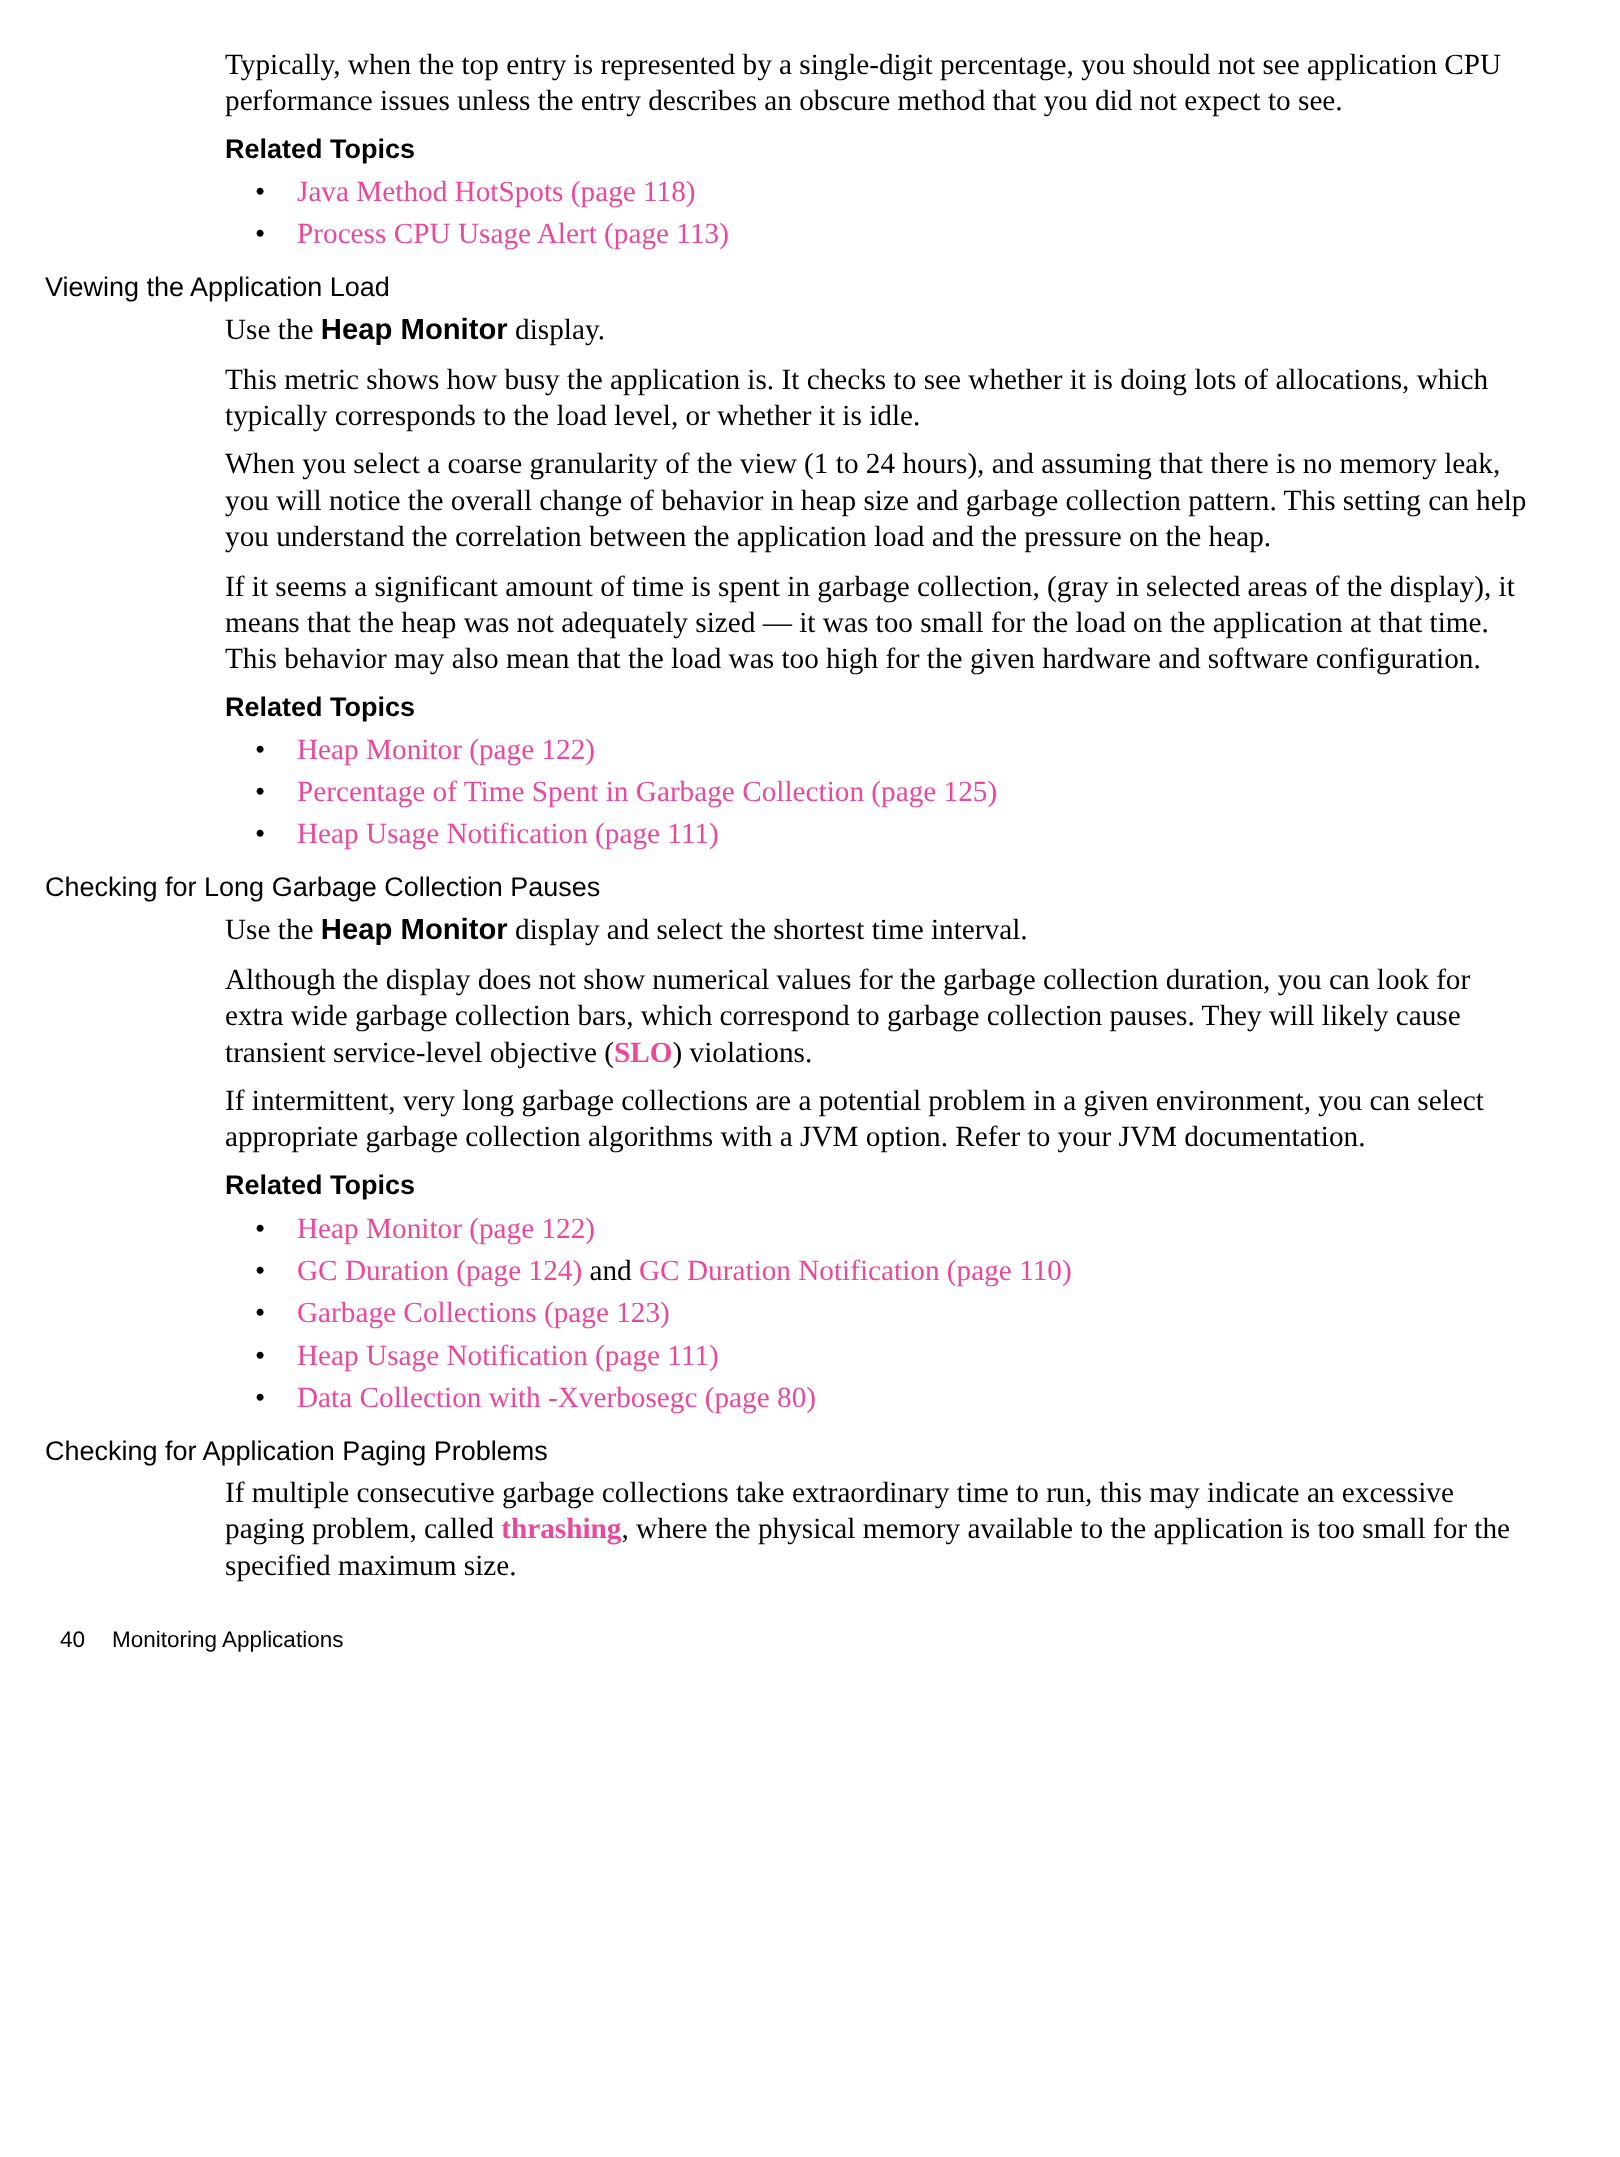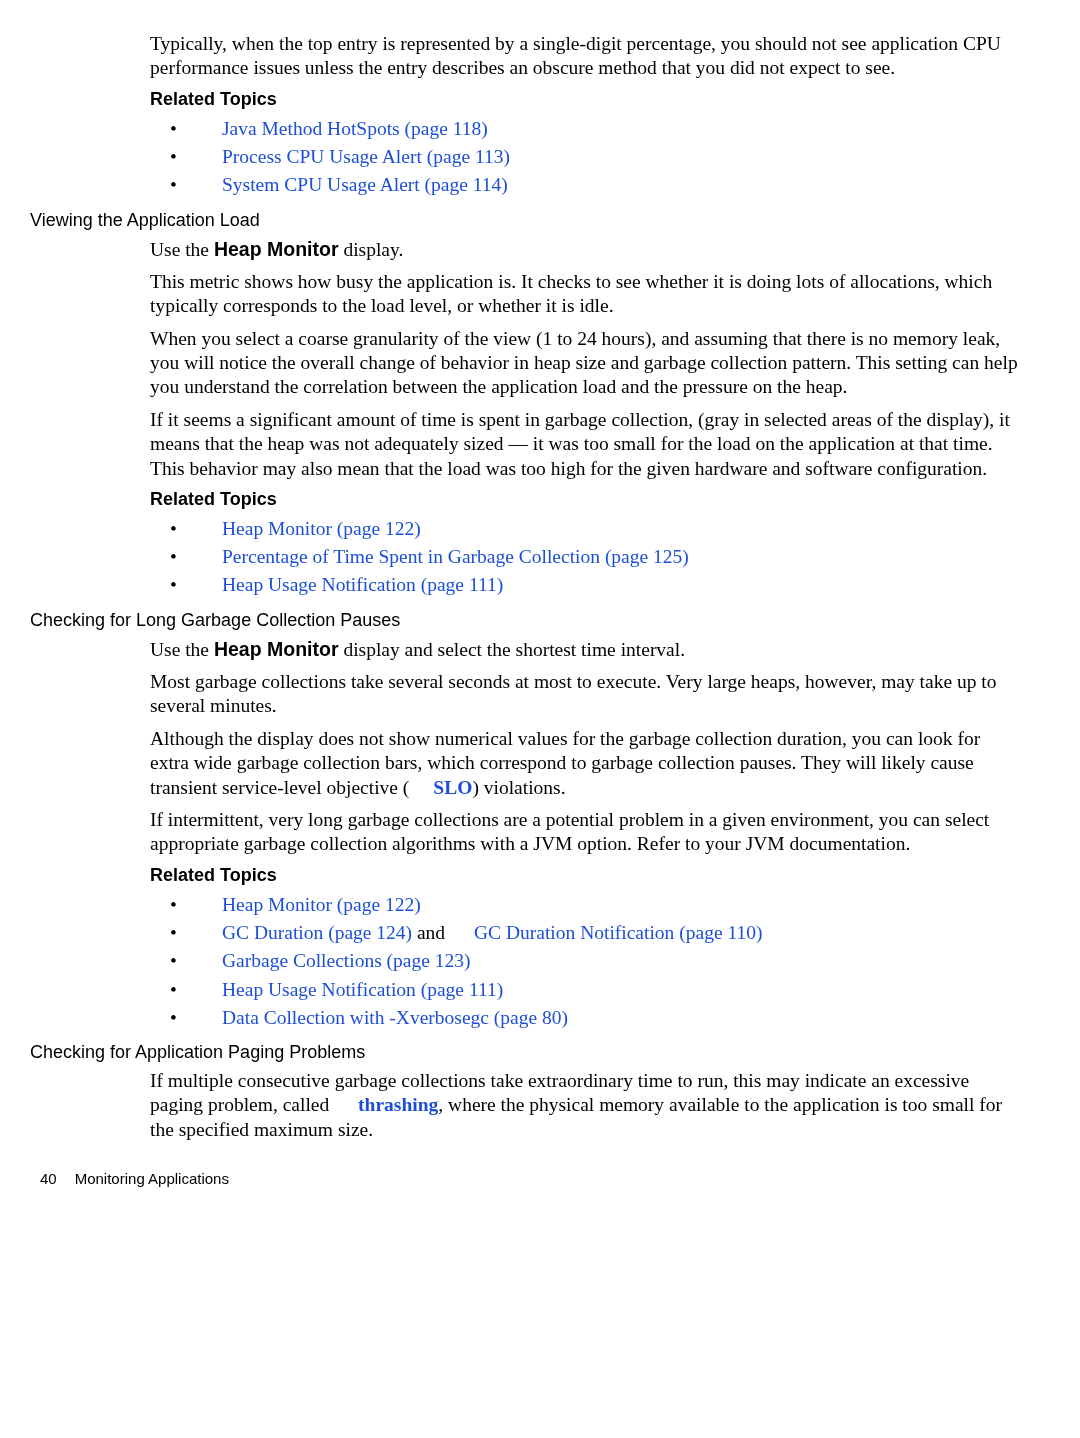--- a/index.html
+++ b/index.html
@@ -43,22 +43,21 @@
     padding-left: 28px;
   }
   ul.bullets li::before {
     content: "•";
     position: absolute;
     left: 0;
     top: 0;
     font-size: 19.5px;
   }
   .link {
-    color: #1d4ed8;
-    margin-left: 24px;
+    color: #ec4899;
   }
   .bold {
     font-weight: bold;
     font-family: Arial, Helvetica, sans-serif;
   }
   .footer {
     font-family: Arial, Helvetica, sans-serif;
     font-size: 15px;
     margin-top: 28px;
     margin-left: -110px;
@@ -78,21 +77,20 @@
 <body>
 
 <div class="page">
 
   <p class="body-text first-line">Typically, when the top entry is represented by a single-digit percentage, you should not see application CPU performance issues unless the entry describes an obscure method that you did not expect to see.</p>
 
   <div class="related-heading">Related Topics</div>
   <ul class="bullets">
     <li><span class="link">Java Method HotSpots (page 118)</span></li>
     <li><span class="link">Process CPU Usage Alert (page 113)</span></li>
-    <li><span class="link">System CPU Usage Alert (page 114)</span></li>
   </ul>
 
   <div class="sec-block">
   <h2 class="section-heading">Viewing the Application Load</h2>
 
   <p class="body-text">
     <span>Use the </span><span class="bold">Heap Monitor</span><span> display.</span>
   </p>
 
   <p class="body-text">This metric shows how busy the application is. It checks to see whether it is doing lots of allocations, which typically corresponds to the load level, or whether it is idle.</p>
@@ -107,21 +105,20 @@
   </ul>
   </div>
 
   <div class="sec-block">
   <h2 class="section-heading">Checking for Long Garbage Collection Pauses</h2>
 
   <p class="body-text">
     <span>Use the </span><span class="bold">Heap Monitor</span><span> display and select the shortest time interval.</span>
   </p>
 
-  <p class="body-text">Most garbage collections take several seconds at most to execute. Very large heaps, however, may take up to several minutes.</p>
 
   <p class="body-text">
     <span>Although the display does not show numerical values for the garbage collection duration, you can look for extra wide garbage collection bars, which correspond to garbage collection pauses. They will likely cause transient service-level objective (</span><span class="link bold-off" style="font-weight:bold;">SLO</span><span>) violations.</span>
   </p>
 
   <p class="body-text">If intermittent, very long garbage collections are a potential problem in a given environment, you can select appropriate garbage collection algorithms with a JVM option. Refer to your JVM documentation.</p>
 
   <div class="related-heading">Related Topics</div>
   <ul class="bullets">
     <li><span class="link">Heap Monitor (page 122)</span></li>

